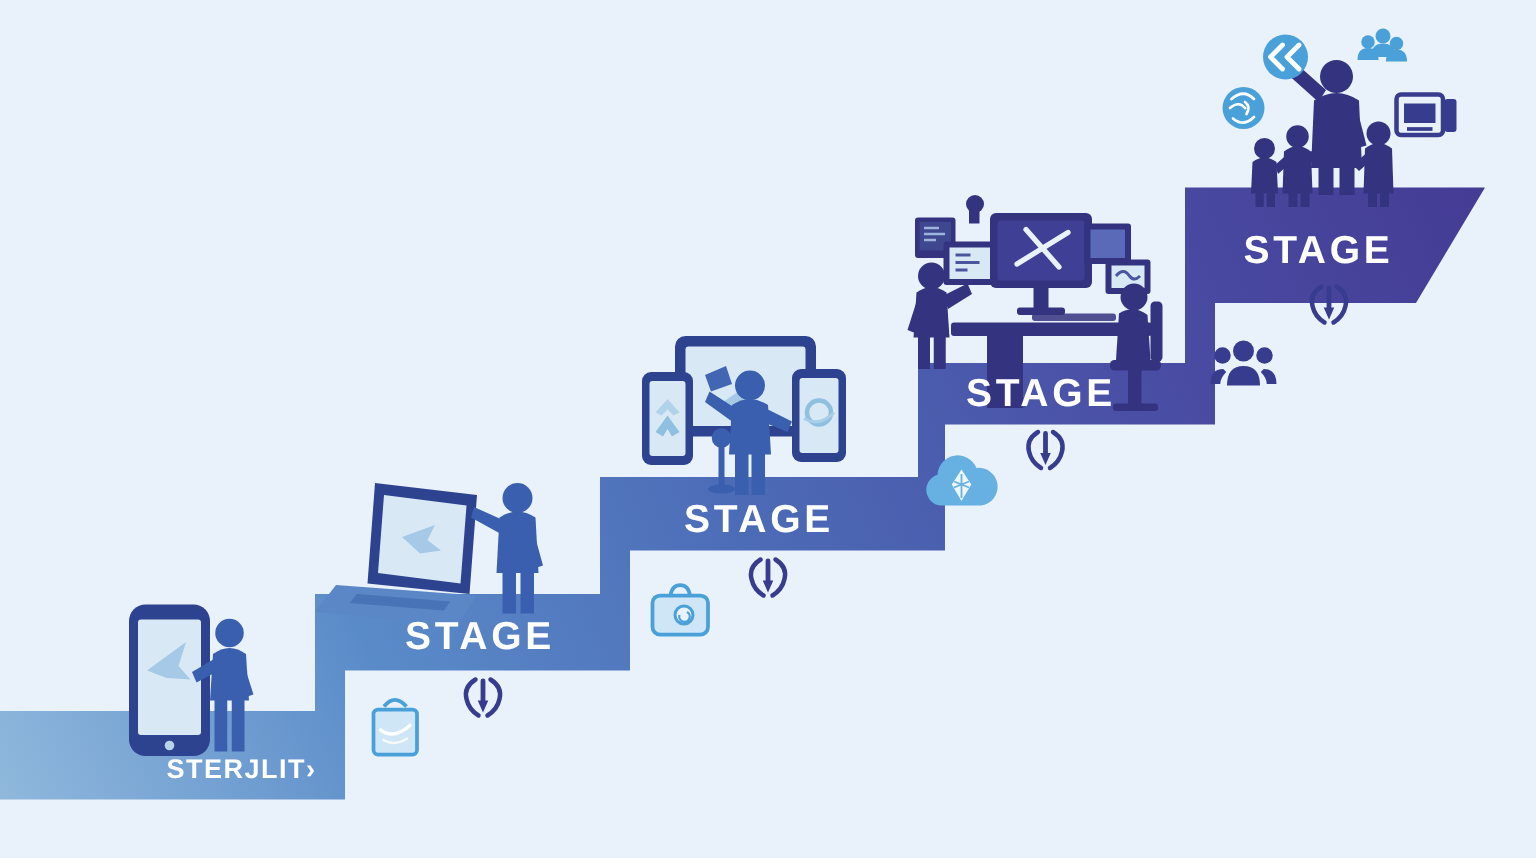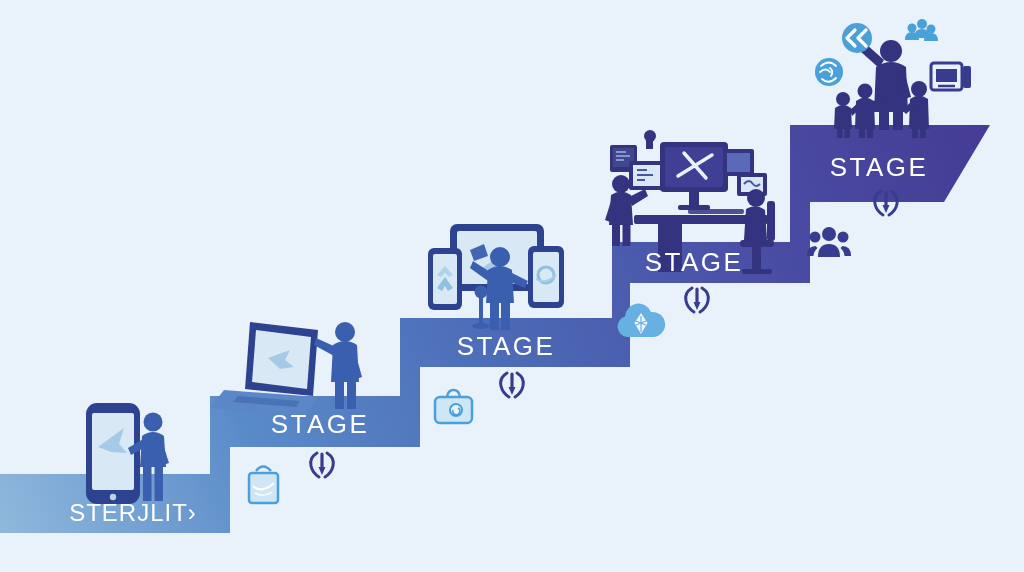--- a/index.html
+++ b/index.html
@@ -1,22 +1,22 @@
 <!DOCTYPE html>
 <html style="--bg: #e9f2fa; --ribbon1: #92badd; --ribbon2: #5a8bc9; --ribbon3: #4c6ab6; --ribbon4: #4a4da4; --ribbon5: #443a93; --figure_blue: #3a5fae; --figure_purple: #34337f; --device_dark: #2e4390; --screen_light: #d8e9f5; --icon_blue: #4aa0d8; --icon_blue_fill: #cfe6f6; --icon_purple: #383c8e; --label_white: #ffffff;"><head>
 <meta charset="utf-8">
 <style>
   html,body{margin:0;padding:0;background:#dfe9f3;}
   .canvas{position:relative;width:1024px;height:572px;overflow:hidden;
           background:var(--bg,#e9f2fa);font-family:"Liberation Sans",sans-serif;}
   .canvas svg{position:absolute;left:0;top:0;}
   .step-label{position:absolute;transform:translate(-50%,-50%);
-          color:var(--label_white,#fff);font-weight:400;font-size:26px;
+          color:var(--label_white,#fff);font-weight:700;font-size:26px;
           letter-spacing:2.5px;white-space:nowrap;user-select:none;text-align:center;}
-  .step-label.first{font-size:24px;letter-spacing:1px;}
+  .step-label.first{font-size:18px;letter-spacing:1px;margin-left:28px;}
 </style>
 </head>
 <body>
 
 <div class="canvas">
 
 <svg width="1024" height="572" viewBox="0 0 1024 572">
   <defs>
     <linearGradient id="rg" gradientUnits="userSpaceOnUse" x1="0" y1="560" x2="1010" y2="118">
       <stop offset="0" style="stop-color:var(--ribbon1,#92badd)"></stop>

